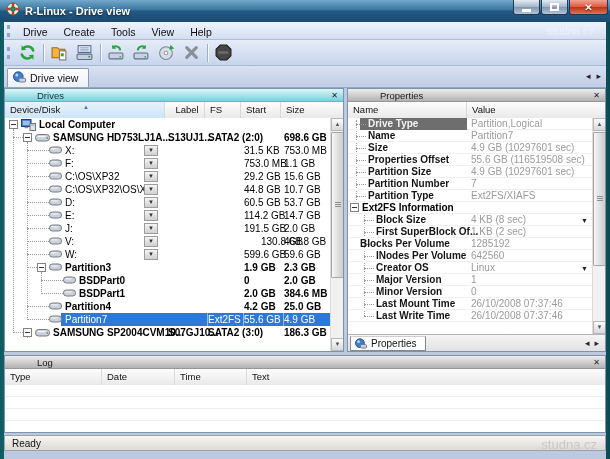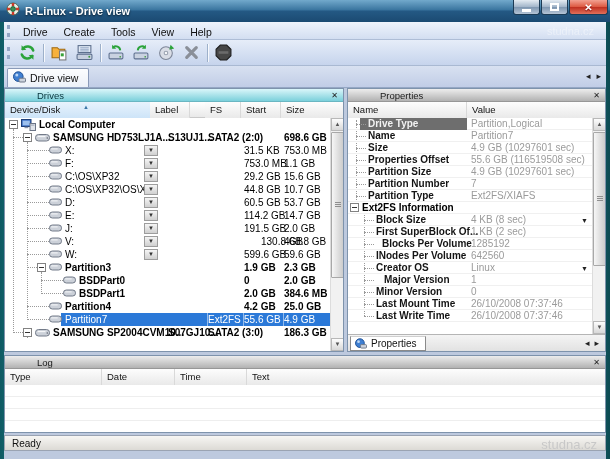--- a/index.html
+++ b/index.html
@@ -206,21 +206,21 @@
       </span>
     </div>
     <div class="main">
       <div class="panel drives">
         <div class="phead teal">
           <span class="ptitle">Drives</span>
           <span class="pclose">✕</span>
         </div>
         <div class="cols" id="drives-cols">
             <span class="colcell sorted" style="left: 0px; width: 160px;"><span>Device/Disk</span><span class="sortarrow">▲</span></span>
-            <span class="colcell" style="left: 145px; width: 40px;"><span>Label</span></span>
+            <span class="colcell" style="left: 160px; width: 40px; text-align: center;"><span>Label</span></span>
             <span class="colcell" style="left: 200px; width: 36px;"><span>FS</span></span>
             <span class="colcell" style="left: 236px; width: 40px;"><span>Start</span></span>
             <span class="colcell" style="left: 276px; width: 64px;"><span>Size</span></span>
           </div>
         <div class="drows" id="drives-rows">
             <div class="spine" style="left: 8px; top: 11px; height: 204px;"></div>
             <div class="spine" style="left: 22px; top: 24px; height: 178px;"></div>
             <div class="spine" style="left: 36px; top: 154px; height: 22px;"></div>
             <div class="spine" style="left: 22px; top: 219px; height: 9px;"></div>
             <div class="trow" style="top: 0px;">
@@ -491,37 +491,37 @@
               <span class="pval">4 KB (8 sec)</span>
               <span class="pdd">▼</span>
             </div>
             <div class="prow" style="top: 108px;">
               <span class="stub" style="left: 16px; top: 6px; width: 10px;"></span>
               <span class="pname" style="left: 28px;">First SuperBlock Of...</span>
               <span class="pval">1 KB (2 sec)</span>
             </div>
             <div class="prow" style="top: 120px;">
               <span class="stub" style="left: 16px; top: 6px; width: 10px;"></span>
-              <span class="pname" style="left: 34px; text-align: center;">Blocks Per Volume</span>
+              <span class="pname" style="left: 12px; text-align: center;">Blocks Per Volume</span>
               <span class="pval">1285192</span>
             </div>
             <div class="prow" style="top: 132px;">
               <span class="stub" style="left: 16px; top: 6px; width: 10px;"></span>
               <span class="pname" style="left: 28px;">INodes Per Volume</span>
               <span class="pval">642560</span>
             </div>
             <div class="prow" style="top: 144px;">
               <span class="stub" style="left: 16px; top: 6px; width: 10px;"></span>
               <span class="pname" style="left: 28px;">Creator OS</span>
               <span class="pval">Linux</span>
               <span class="pdd">▼</span>
             </div>
             <div class="prow" style="top: 156px;">
               <span class="stub" style="left: 16px; top: 6px; width: 10px;"></span>
-              <span class="pname" style="left: 36px;">Major Version</span>
+              <span class="pname" style="left: 28px;">Major Version</span>
               <span class="pval">1</span>
             </div>
             <div class="prow" style="top: 168px;">
               <span class="stub" style="left: 16px; top: 6px; width: 10px;"></span>
               <span class="pname" style="left: 28px;">Minor Version</span>
               <span class="pval">0</span>
             </div>
             <div class="prow" style="top: 180px;">
               <span class="stub" style="left: 16px; top: 6px; width: 10px;"></span>
               <span class="pname" style="left: 28px;">Last Mount Time</span>

